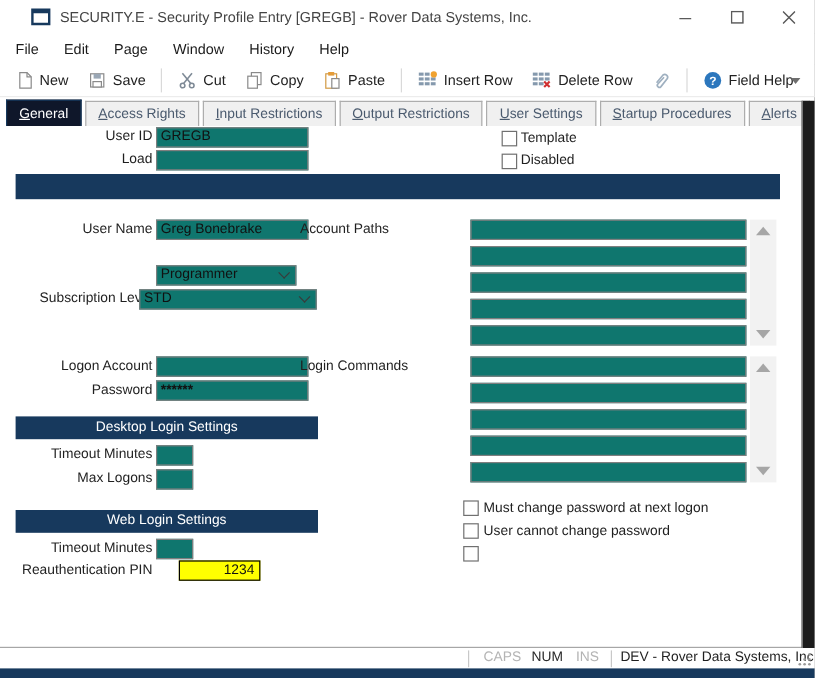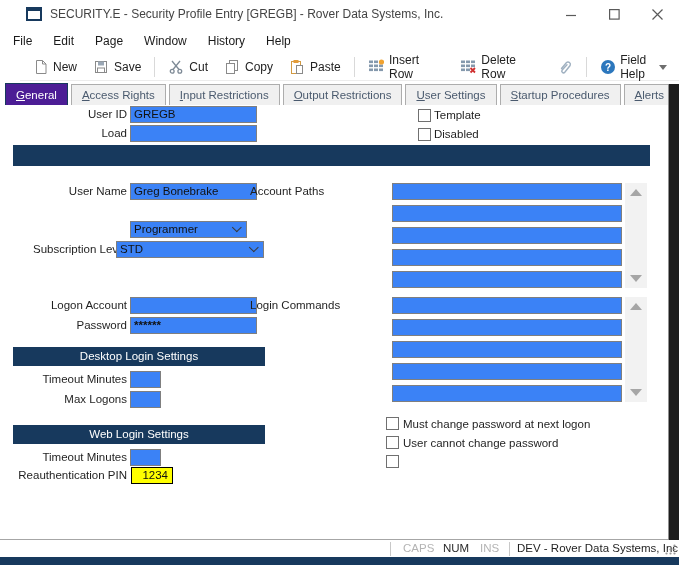--- a/index.html
+++ b/index.html
@@ -16,36 +16,36 @@
   .title-text{ position:absolute; left:50px; top:0; line-height:28px; font-size:12px; color:#444; white-space:nowrap; }
   .win-btns{ position:absolute; right:0; top:0; display:flex; }
   .win-btn{ width:43px; height:28px; display:flex; align-items:center; justify-content:center; }
   
   .menubar{ position:absolute; top:28px; left:0; right:0; height:26px; background:#fff;
     display:flex; gap:21px; padding-left:13px; align-items:center; font-size:12px; color:#1a1a1a; }
   .menu-item{ cursor:default; }
   
   .toolbar{ position:absolute; top:54px; left:0; right:0; height:27px; background:#fff;
     display:flex; align-items:center; padding-left:6px; gap:2px; font-size:12px; color:#222;
-    border-bottom:1px solid #ececec;margin-left:20px; }
+    border-bottom:1px solid #ececec; }
   .tbtn{ display:flex; align-items:center; gap:5px; padding:3px 7px; border-radius:2px; }
   .tsep{ width:1px; height:20px; background:#d9d9d9; margin:0 4px; }
   .tb-caret{ position:absolute; right:12px; top:11px; width:0; height:0;
     border-left:4px solid transparent; border-right:4px solid transparent; border-top:5px solid #6e6e6e; }
   
   .tabstrip{ position:absolute; top:84px; left:5px; right:15px; height:21px; display:flex; }
   .tab{ height:21px; display:flex; align-items:center; padding:0 10px; margin-right:3px;
     background:#f0f0f0; border:1px solid #adadad; border-bottom:none; color:#4a5a6e;
     font-size:11.5px; white-space:nowrap; }
   .tab .u{ text-decoration:underline; }
-  .tab.active{ background:#4c1d95; border-color:#17395d; color:#fff; height:22px; margin-top:-1px; }
+  .tab.active{ background:#0f172a; border-color:#17395d; color:#fff; height:22px; margin-top:-1px; }
   
   .flabel{ position:absolute; left:2px; width:125px; text-align:right; line-height:17px; white-space:nowrap; }
   .rlabel{ position:absolute; left:250px; width:138px; text-align:left; line-height:17px; white-space:nowrap; }
-  .field{ position:absolute; height:17px; background:#3b82f6; border:1px solid #7f7f7f;
+  .field{ position:absolute; height:17px; background:#0f766e; border:1px solid #7f7f7f;
     line-height:15px; padding:0 3px; font-size:11.5px; color:#111; }
   .field.sel{ display:flex; align-items:center; justify-content:space-between; }
   .chev{ width:7px; height:7px; border-left:1.6px solid #3a3a3a; border-bottom:1.6px solid #3a3a3a;
     transform:rotate(-45deg) translate(1px,-2px); margin-right:2px; }
   .navy-bar{ position:absolute; left:13px; top:145px; width:637px; height:21px; background:#17395d; }
   .secbar{ position:absolute; left:13px; width:252px; height:19px; background:#17395d;
     color:#fff; text-align:center; line-height:19px; }
   .cb{ position:absolute; width:13px; height:13px; background:#fff; border:1px solid #707070; }
   .cbl{ position:absolute; line-height:14px; white-space:nowrap; }
   .scrollcol{ position:absolute; left:625px; width:22px; height:105px; background:#f2f2f2; }
@@ -271,21 +271,21 @@
   <div class="secbar" style="top:347px">Desktop Login Settings</div>
   <div class="flabel" style="top:371px">Timeout Minutes</div>
   <div class="field" style="left:130px;top:371px;width:31px"></div>
   <div class="flabel" style="top:391px">Max Logons</div>
   <div class="field" style="left:130px;top:391px;width:31px"></div>
 
   <div class="secbar" style="top:425px">Web Login Settings</div>
   <div class="flabel" style="top:449px">Timeout Minutes</div>
   <div class="field" style="left:130px;top:449px;width:31px"></div>
   <div class="flabel" style="top:467px">Reauthentication PIN</div>
-  <div class="field pin" style="left:131px;top:467px;width:42px">1234</div>
+  <div class="field pin" style="left:149px;top:467px;width:68px">1234</div>
 
   <div class="cb" style="left:386px;top:417px"></div>
   <div class="cbl" style="left:403px;top:417px">Must change password at next logon</div>
   <div class="cb" style="left:386px;top:436px"></div>
   <div class="cbl" style="left:403px;top:436px">User cannot change password</div>
   <div class="cb" style="left:386px;top:455px"></div>
 
   <div class="statusbar">
     <div class="sb-sep" style="left:390px"></div>
     <div class="sb-ind" style="left:403px">CAPS</div>

